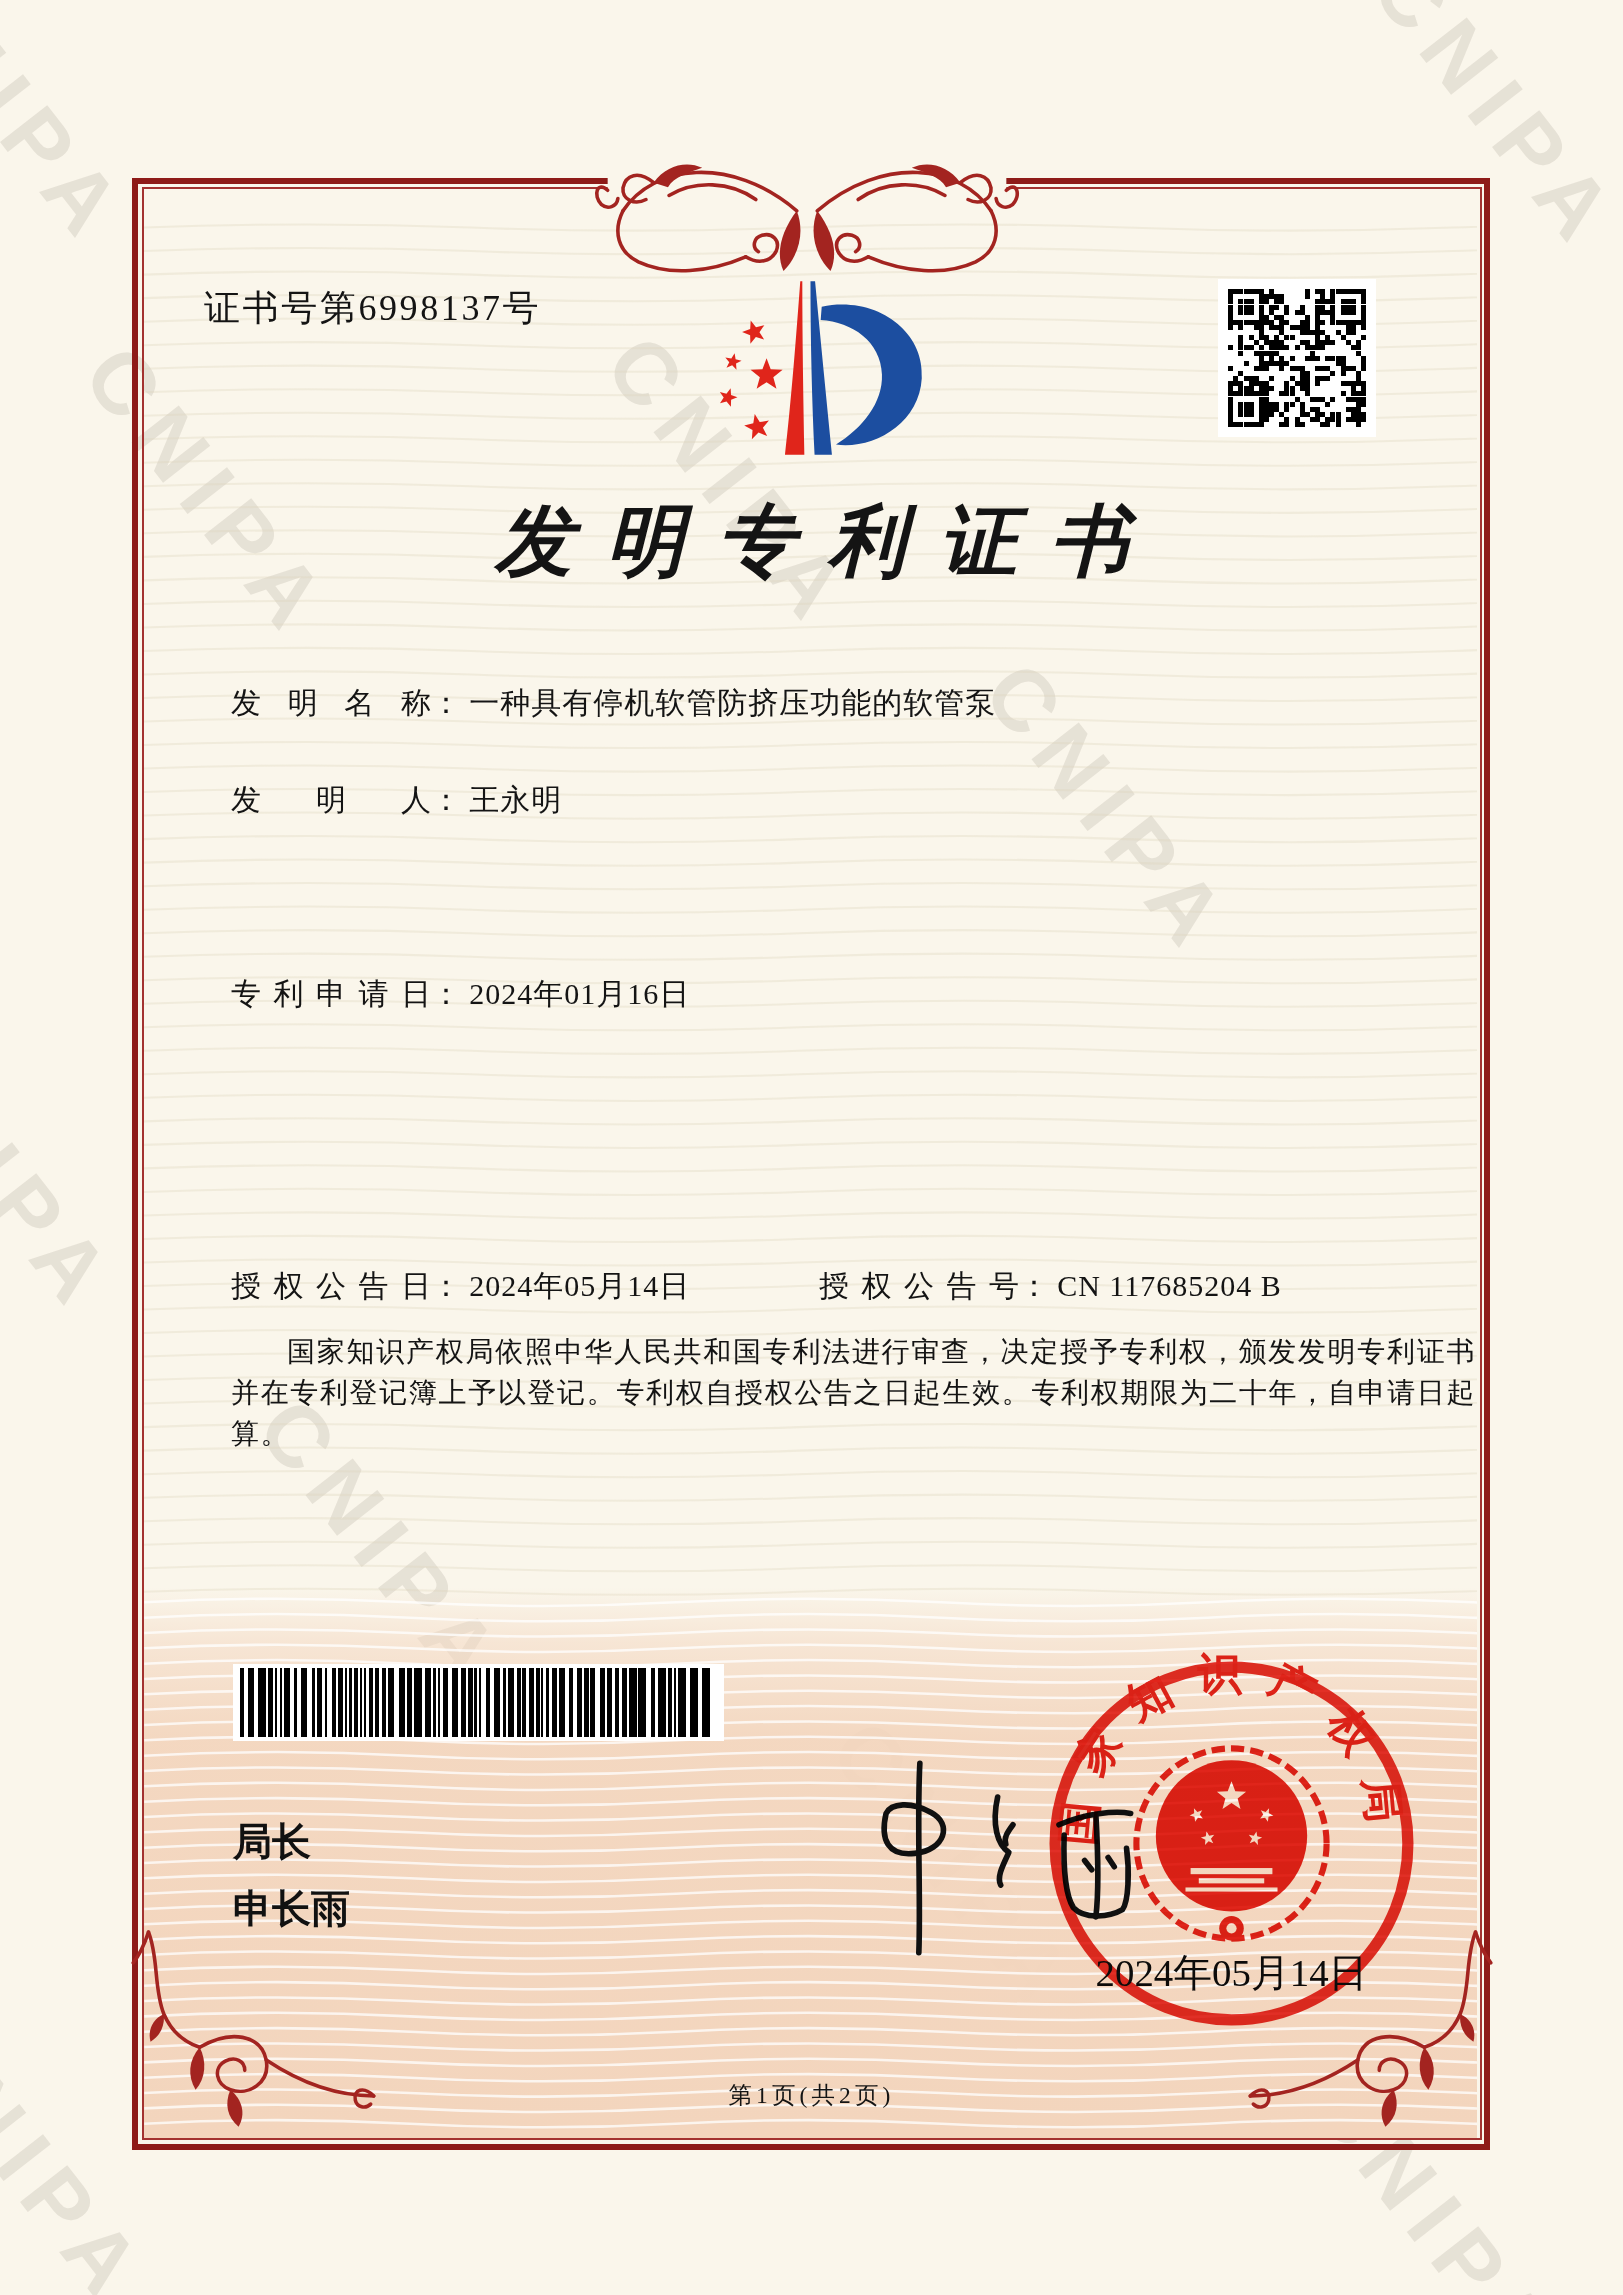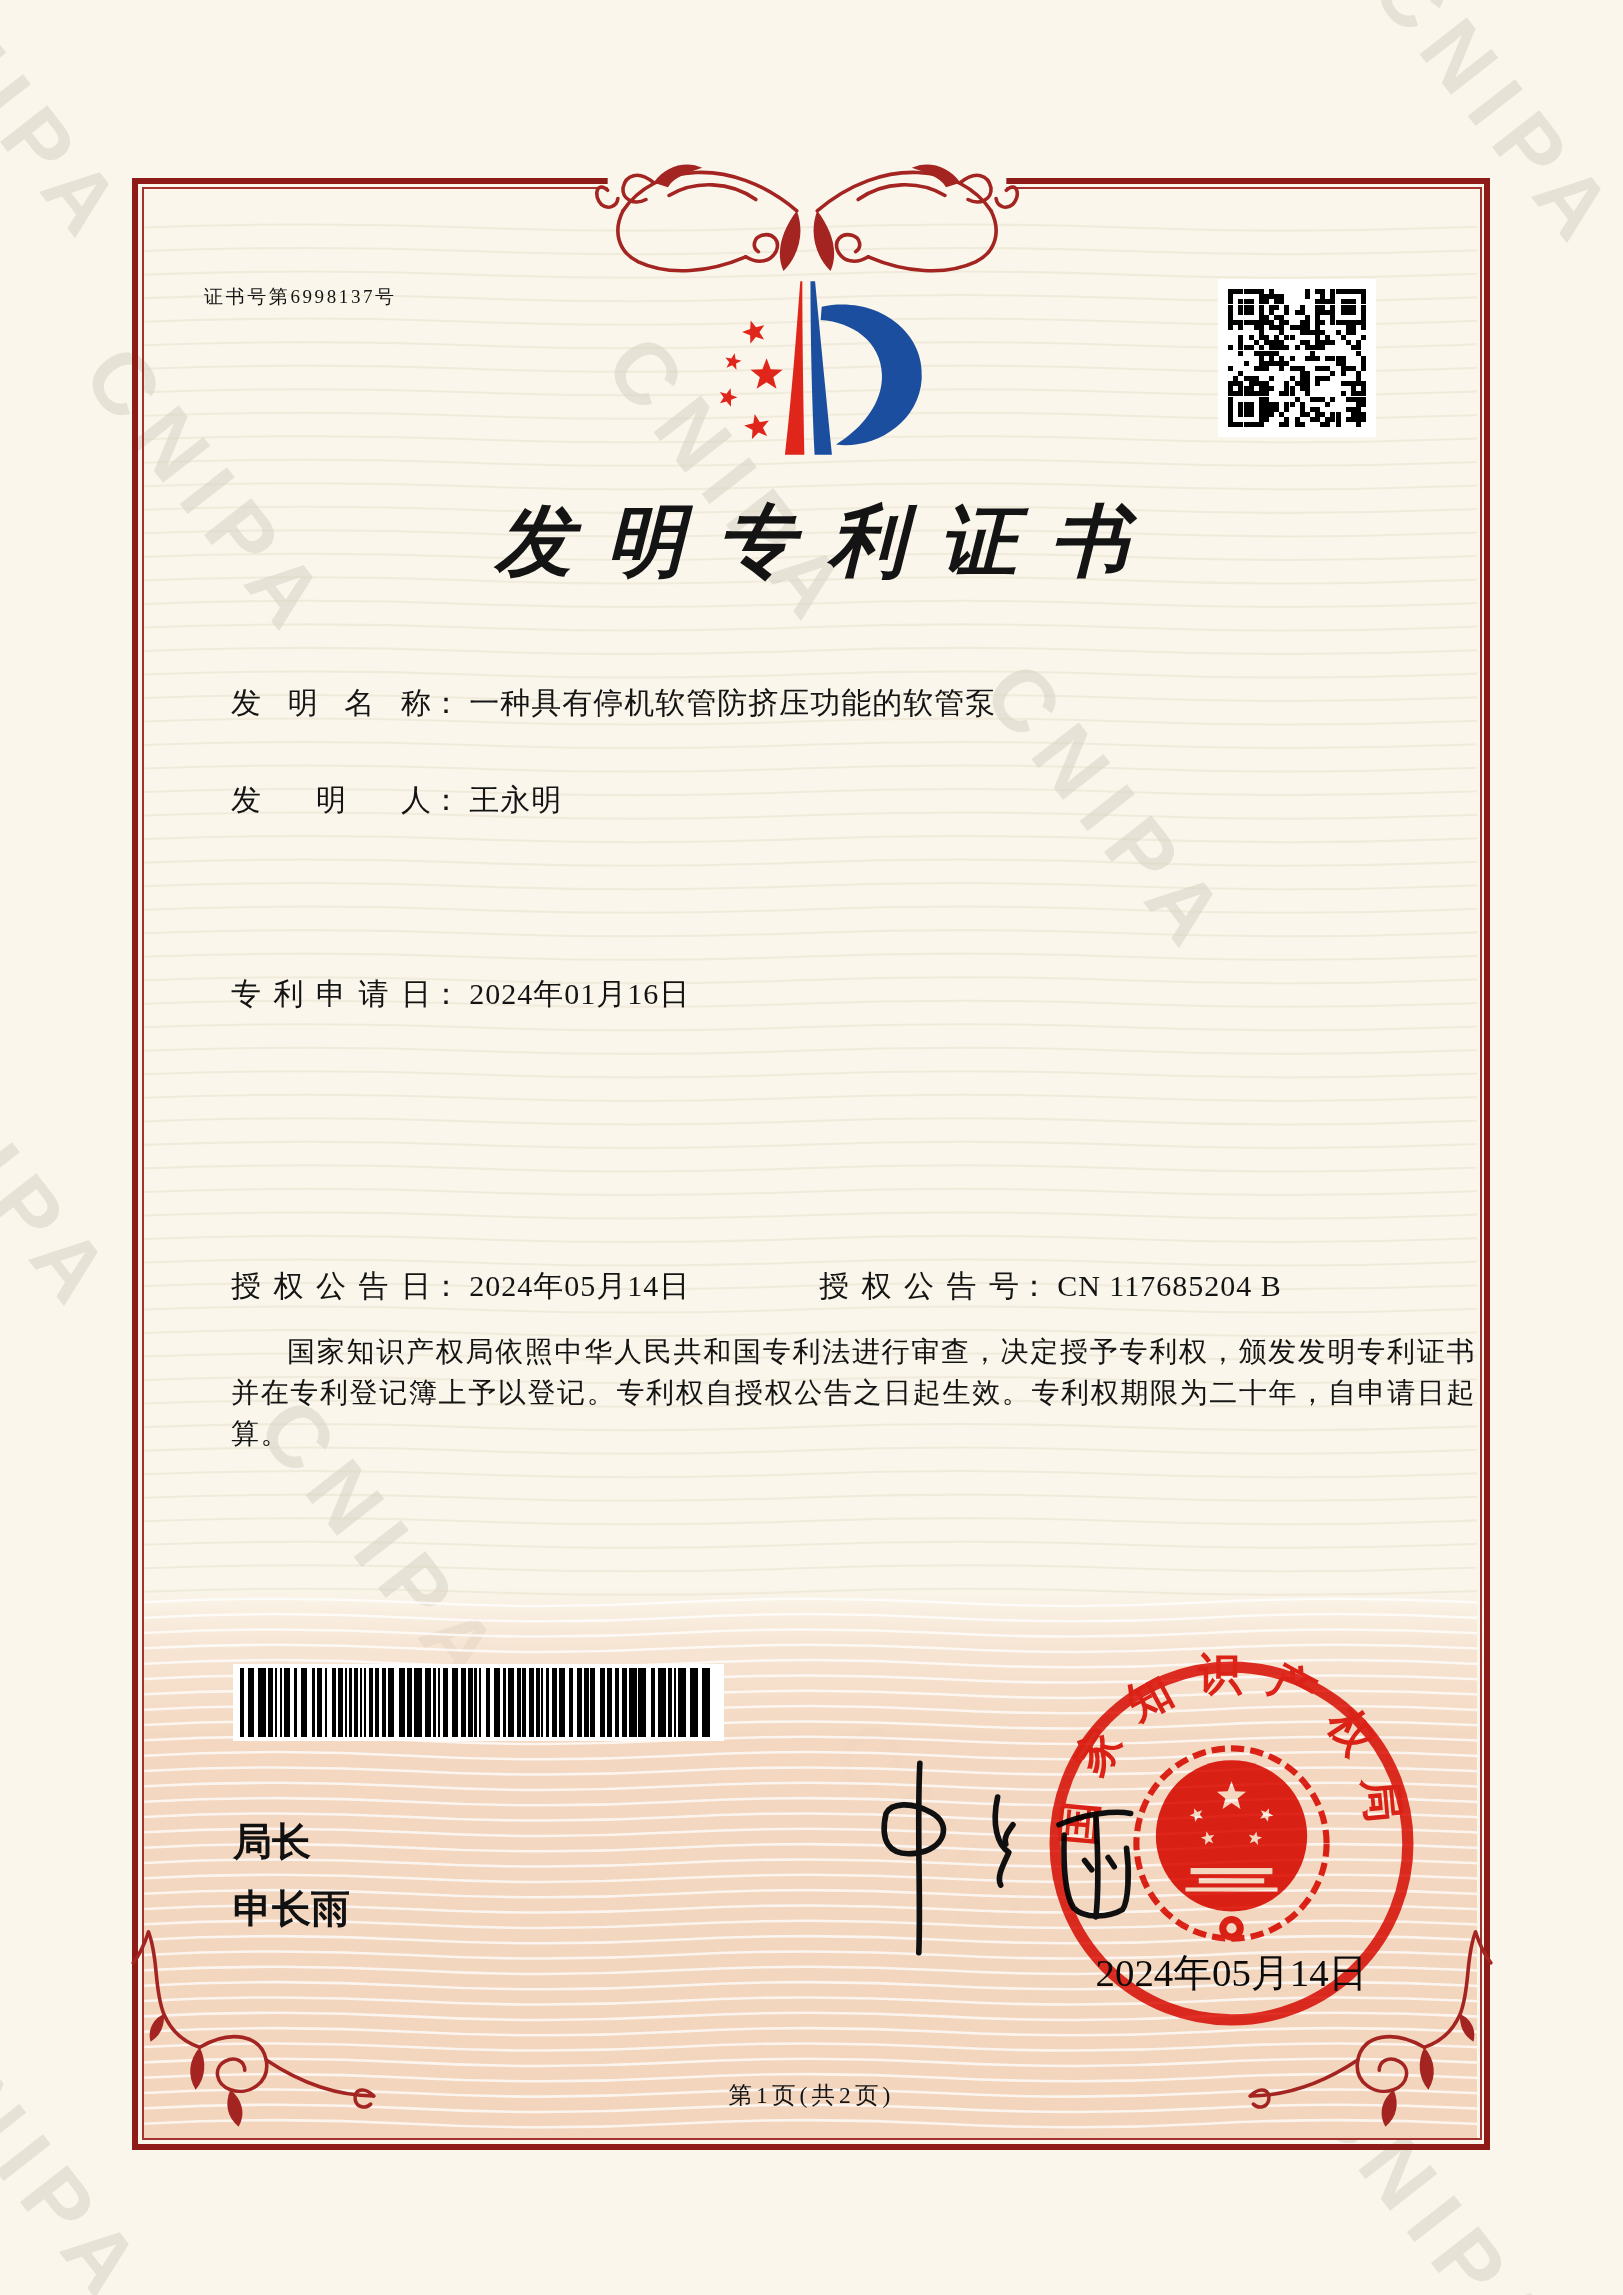--- a/index.html
+++ b/index.html
@@ -21,21 +21,21 @@
   .frame-outer{position:absolute;left:132px;top:178px;width:1358px;height:1972px;
                border:6.6px solid #8e1b18;box-sizing:border-box;z-index:4;}
   .frame-inner{position:absolute;left:142px;top:187px;width:1340px;height:1953px;
                border:2px solid #a33230;box-sizing:border-box;z-index:4;}
   
   .orn{position:absolute;z-index:5;}
   .orn path{stroke:#a32420;fill:none;stroke-width:7;stroke-linecap:round;}
   .orn .fill{fill:#a32420;stroke:none;}
   .corner-right{transform:scaleX(-1);}
   
-  .cert-no{position:absolute;left:204px;top:284px;font-size:19px;letter-spacing:2.6px;z-index:6;}
+  .cert-no{position:absolute;left:204px;top:284px;font-size:36px;letter-spacing:2.6px;z-index:6;}
   .logo{position:absolute;left:694px;top:275px;z-index:6;}
   .qr-box{position:absolute;left:1218px;top:279px;width:158px;height:158px;background:#ffffff;z-index:6;}
   .qr-box .cell{position:absolute;background:#000;}
   .title{position:absolute;left:0;right:0;top:490px;text-align:center;font-size:78px;font-weight:bold;
          letter-spacing:33px;text-indent:33px;z-index:6;font-style:italic;}
   
   .frow{position:absolute;left:231px;width:1253px;font-size:30px;z-index:6;white-space:nowrap;}
   .frow .lab{display:inline-block;width:200px;text-align:justify;text-align-last:justify;vertical-align:bottom;}
   .frow .colon{display:inline-block;}
   .frow .val{margin-left:8.2px;letter-spacing:1px;}

